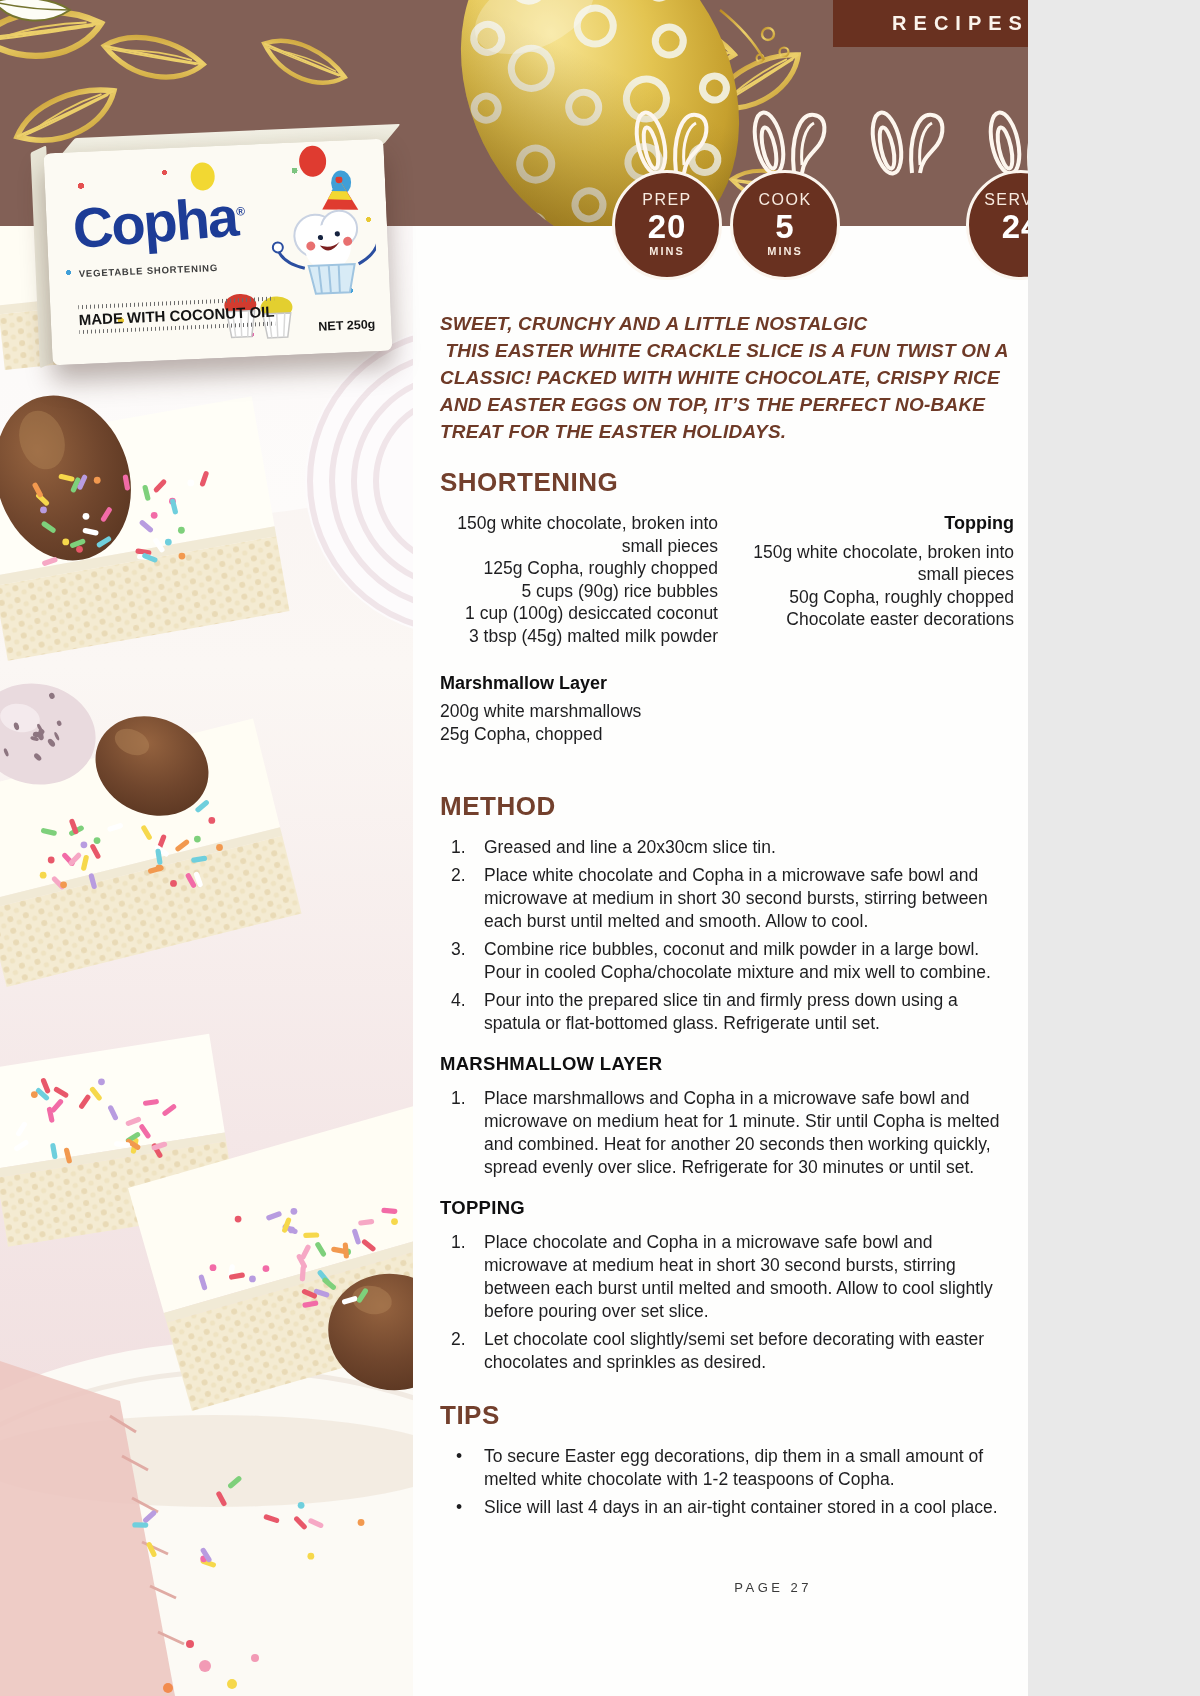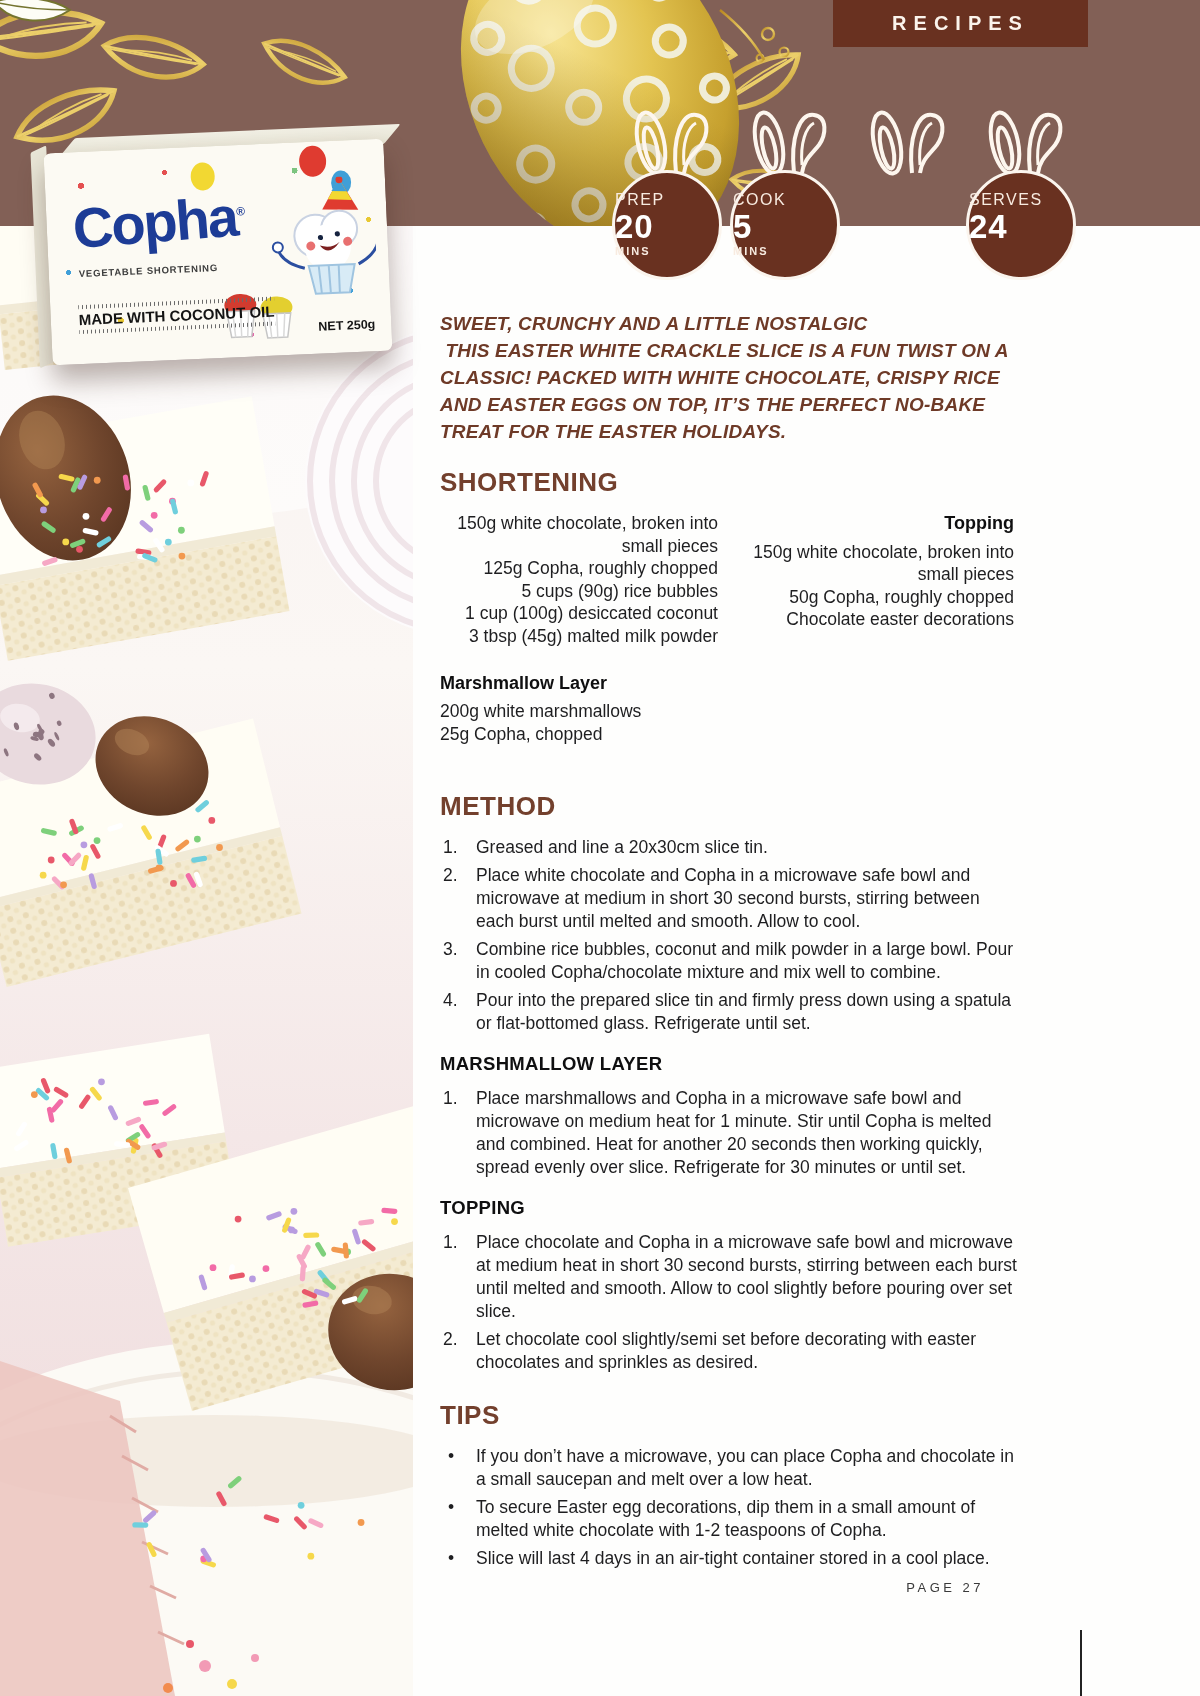--- a/index.html
+++ b/index.html
@@ -1,34 +1,34 @@
 <!DOCTYPE html>
 <html><head>
 <meta charset="utf-8">
 <style>
   html,body{margin:0;padding:0;background:#e9e9e9;}
-  .page{position:relative;width:1200px;height:1696px;background:#fefefd;overflow:hidden;
+  .page{position:relative;width:1028px;height:1696px;background:#fefefd;overflow:hidden;
         font-family:"Liberation Sans",sans-serif;}
 
   
   .header{position:absolute;left:0;top:0;width:1200px;height:226px;background:#826056;overflow:hidden;}
   .recipes-tab{position:absolute;left:833px;top:0;width:255px;height:47px;background:#693120;
                display:flex;align-items:center;justify-content:center;}
   .recipes-tab span{color:#fbf4ec;font-size:20px;font-weight:700;letter-spacing:7px;}
 
   .egg-svg{position:absolute;left:404px;top:-64px;}
   .leaves-svg{position:absolute;left:0;top:0;}
 
   
   .badges{position:absolute;left:612px;top:106px;display:flex;gap:6px;z-index:6;}
   .badge{position:relative;width:112px;height:186px;}
   .ears{position:absolute;left:6px;top:0;width:100px;height:72px;}
   .circle{position:absolute;left:0;top:64px;width:104px;height:104px;border-radius:50%;
           background:#693120;border:3px solid #fbf5ee;display:flex;flex-direction:column;
-          align-items:flex-start;justify-content:center;color:#fff;}
+          align-items:center;justify-content:center;color:#fff;}
   .b-label{font-size:16px;letter-spacing:1.5px;color:#f8ebe0;margin-top:-2px;}
   .b-value{font-size:33px;font-weight:800;line-height:36px;letter-spacing:1px;}
   .b-unit{font-size:11px;font-weight:700;letter-spacing:2px;color:#f8ebe0;min-height:13px;}
 
   
   .photo{position:absolute;left:0;top:226px;width:413px;height:1470px;overflow:hidden;}
 
   
   .pack{position:absolute;left:48px;top:146px;width:340px;height:212px;z-index:8;
         transform:rotate(-2.5deg);}
@@ -70,21 +70,21 @@
          white-space:pre-wrap;margin:0 0 10px 0;letter-spacing:.2px;}
   h2.sect{font-size:26px;font-weight:800;color:#73402d;letter-spacing:.5px;margin:22px 0 14px 0;}
   .body-txt{font-size:17.5px;line-height:22.5px;}
   .ing-cols{display:flex;text-align:right;}
   .ing-col1{width:278px;}
   .ing-col2{margin-left:14px;width:282px;}
   .ing-col1 p,.ing-col2 p,.marsh-ing p{margin:0;font-size:17.5px;line-height:22.5px;}
   h4.subt{font-size:18px;font-weight:800;color:#0f0f10;margin:0 0 6px 0;}
   .marsh-ing{margin-top:26px;}
   h3.subh{font-size:18.5px;font-weight:800;color:#0f0f10;letter-spacing:.3px;margin:18px 0 12px 0;}
-  ol.num,ul.dot{list-style:none;margin:0;padding:0;counter-reset:n;}
+  ol.num,ul.dot{list-style:none;margin:8px;padding:0;counter-reset:n;}
   ol.num li{position:relative;padding-left:36px;margin-bottom:5px;counter-increment:n;
             font-size:17.5px;line-height:23px;}
   ol.num li::before{content:counter(n) ".";position:absolute;left:3px;top:0;}
   ul.dot li{position:relative;padding-left:36px;margin-bottom:5px;font-size:17.5px;line-height:23px;}
   ul.dot li::before{content:"\2022";position:absolute;left:8px;top:0;}
 
   
   .page-label{position:absolute;top:1580px;right:216px;font-size:13px;letter-spacing:3.5px;
               color:#3a3a3a;font-weight:500;}
   .page-rule{position:absolute;left:1080px;top:1630px;width:2px;height:66px;background:#232323;}
@@ -582,21 +582,20 @@
     </ol>
 
     <h3 class="subh">TOPPING</h3>
     <ol class="num">
       <li>Place chocolate and Copha in a microwave safe bowl and microwave at medium heat in short 30 second bursts, stirring between each burst until melted and smooth. Allow to cool slightly before pouring over set slice.</li>
       <li>Let chocolate cool slightly/semi set before decorating with easter chocolates and sprinkles as desired.</li>
     </ol>
 
     <h2 class="sect" style="margin-top:26px">TIPS</h2>
     <ul class="dot">
-      <li>If you don’t have a microwave, you can place Copha and chocolate in a small saucepan and melt over a low heat.</li>
       <li>To secure Easter egg decorations, dip them in a small amount of melted white chocolate with 1-2 teaspoons of Copha.</li>
       <li>Slice will last 4 days in an air-tight container stored in a cool place.</li>
     </ul>
   </div>
 
   <div class="page-label">PAGE 27</div>
   <div class="page-rule"></div>
 </div>
 
 </body></html>

